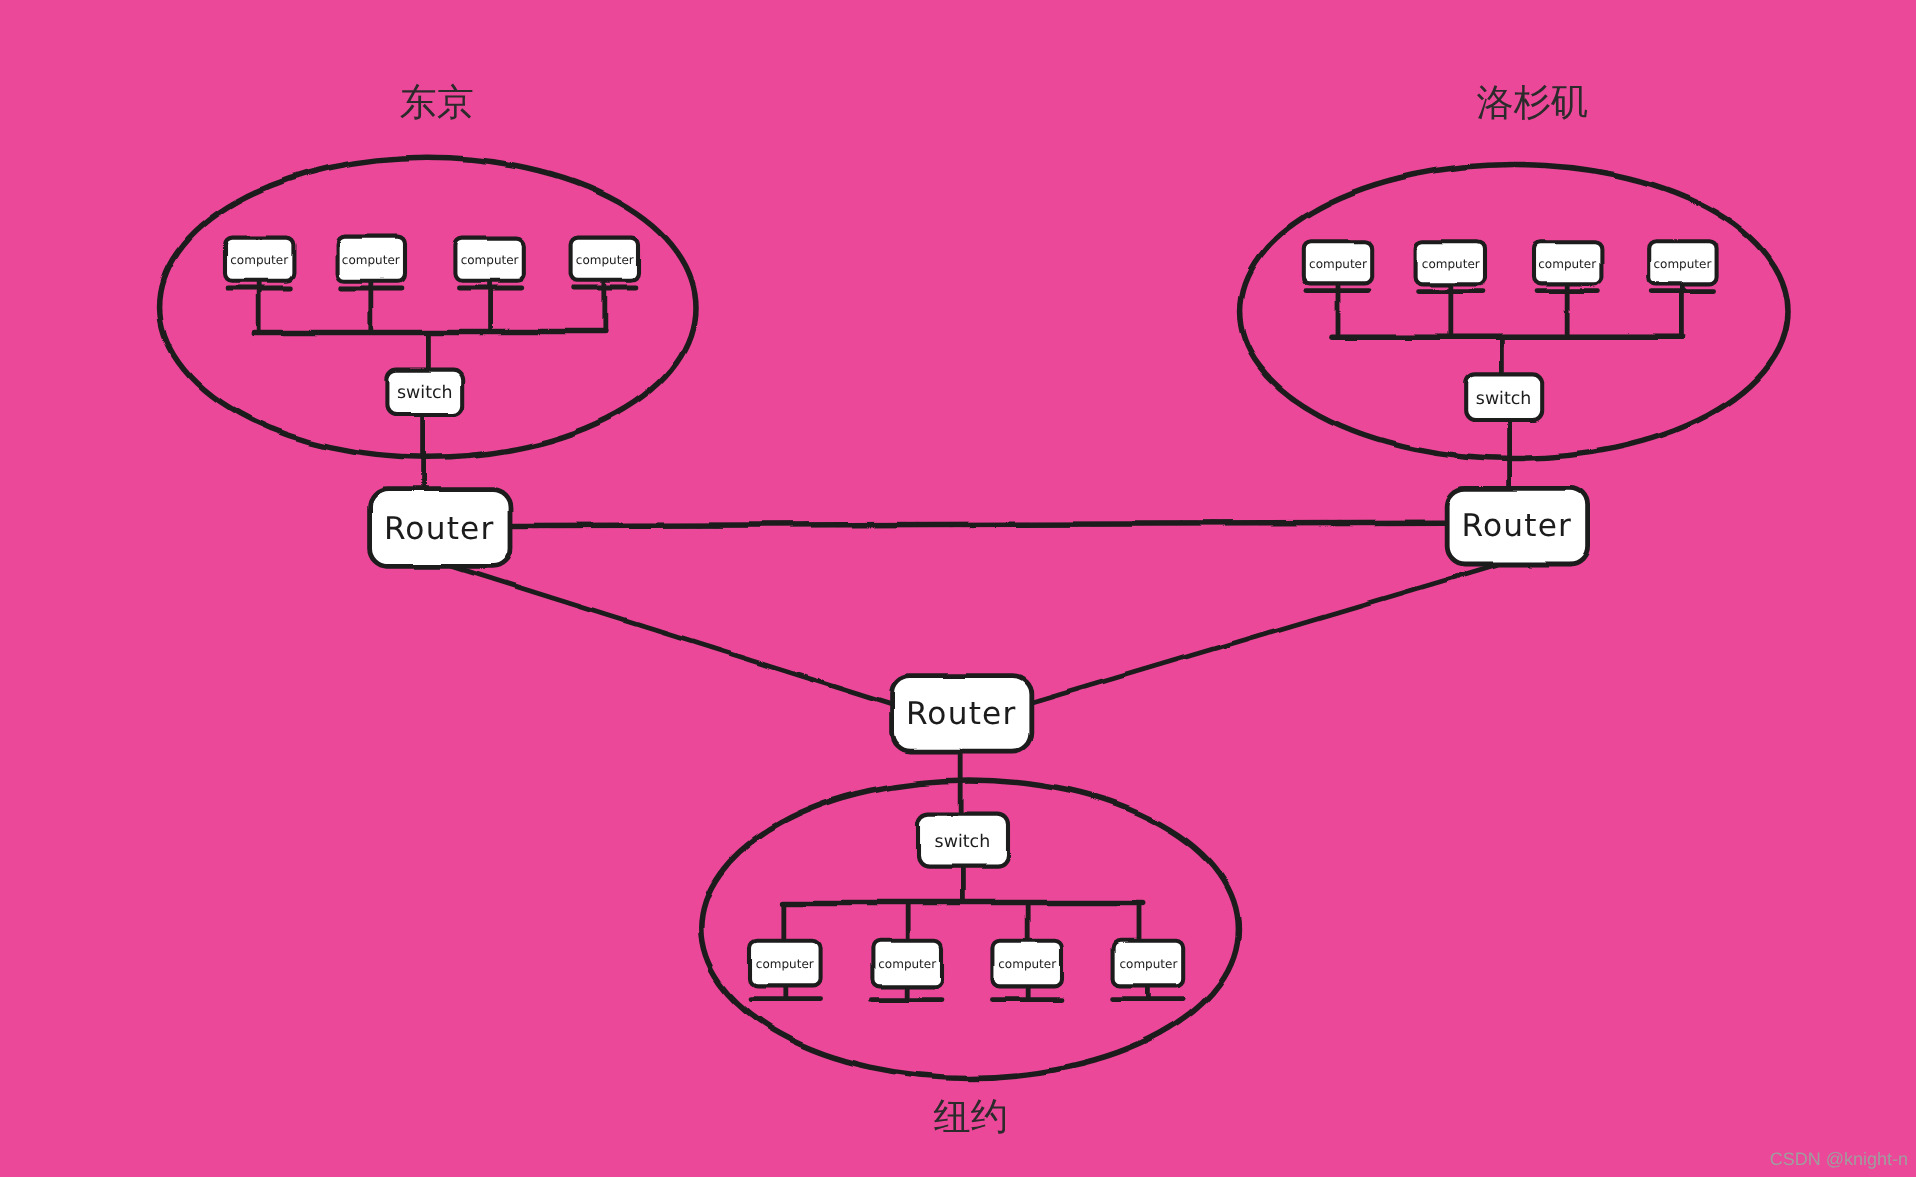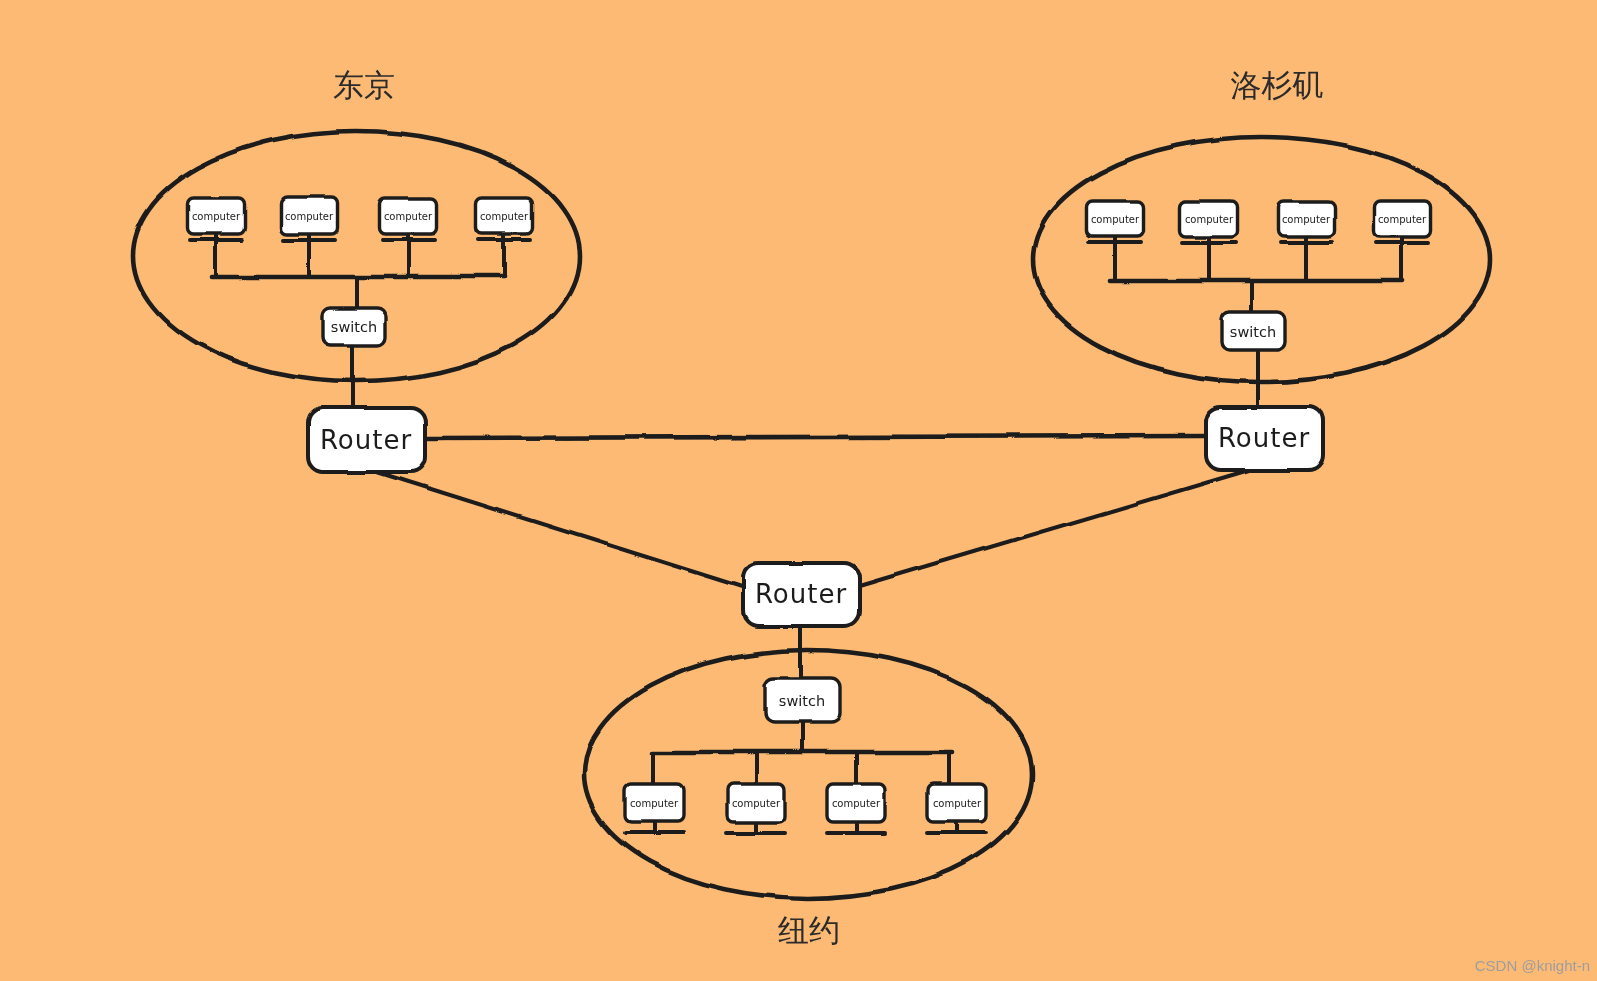--- a/index.html
+++ b/index.html
@@ -1,16 +1,16 @@
 <!DOCTYPE html>
 <html><head>
 <meta charset="utf-8">
 <style>
   html,body{margin:0;padding:0;background:#ffffff;}
-  .stage{position:relative;width:1597px;height:981px;background:#fdba74;overflow:hidden;}
+  .stage{position:relative;width:1597px;height:981px;background:#ec4899;overflow:hidden;}
   .ink{stroke:#1c1c1c;fill:none;stroke-linecap:round;stroke-linejoin:round;}
   .w3{stroke-width:3.4px;}
   .w4{stroke-width:4px;}
   .w45{stroke-width:4.6px;}
   .boxfill{fill:#ffffff;}
   text{user-select:none;}
   .device-text{font-family:"DejaVu Sans",sans-serif;fill:#1c1c1c;text-anchor:middle;}
   .router-text{font-size:26px;letter-spacing:1px;}
   .switch-text{font-size:14.5px;}
   .computer-text{font-size:10px;}

